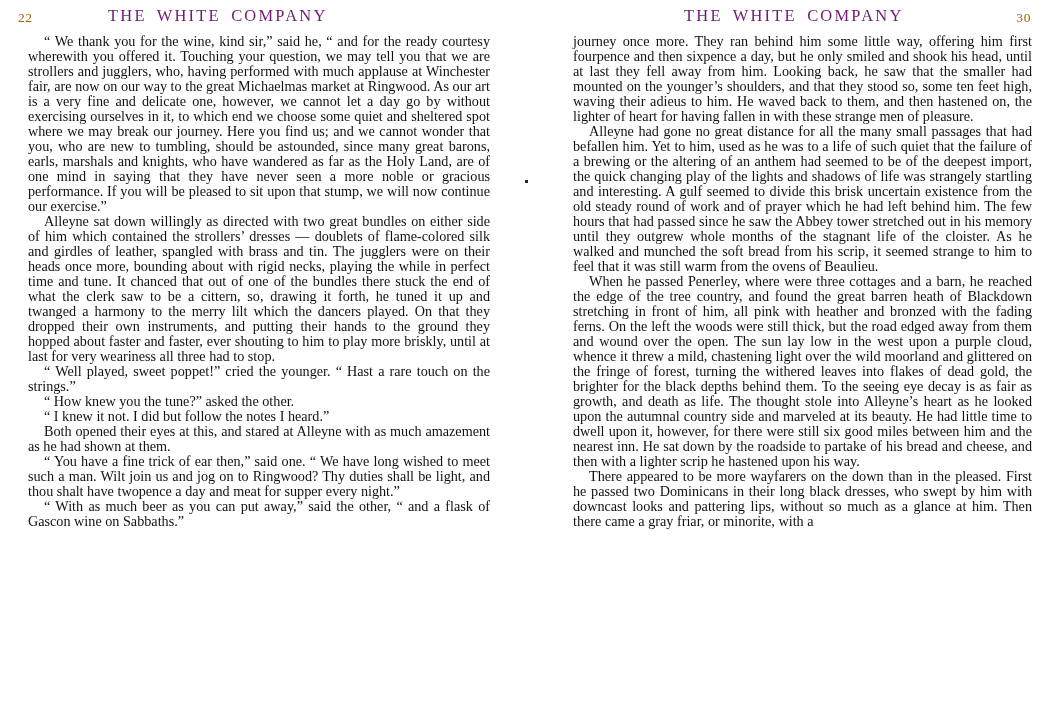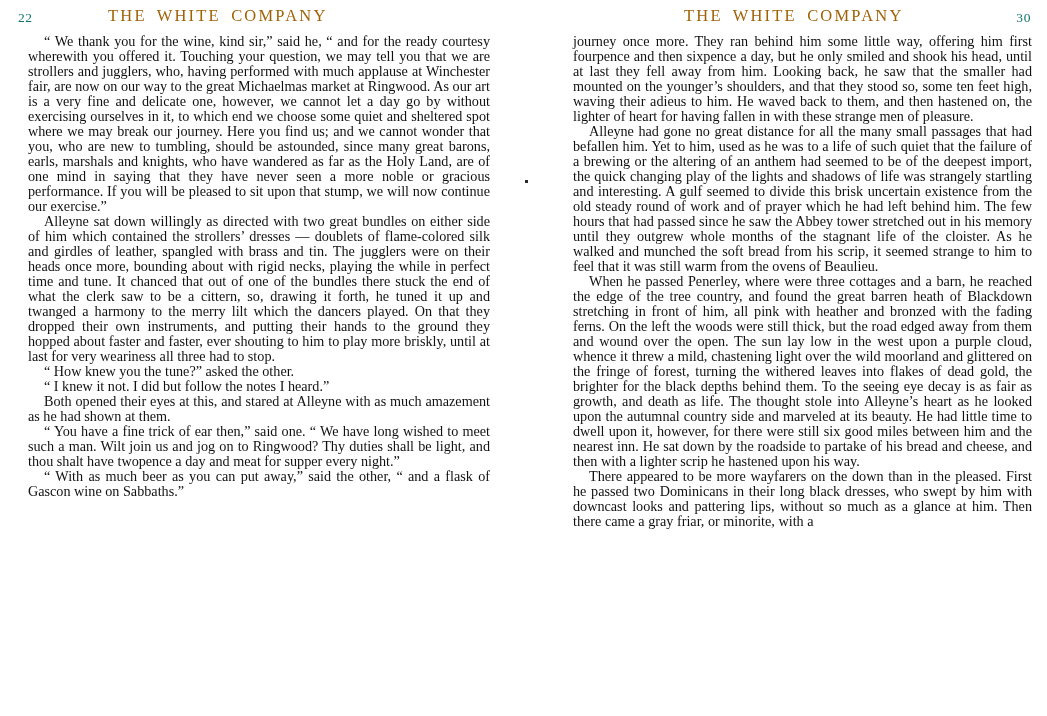--- a/index.html
+++ b/index.html
@@ -37,32 +37,32 @@
     left: 0;
     right: 0;
     height: 24px;
   }
   .folio {
     position: absolute;
     top: 4px;
     font-family: "Liberation Serif", "DejaVu Serif", serif;
     font-size: 13.5px;
     letter-spacing: 0.6px;
-    color: #0f766e;
+    color: #a16207;
   }
   .folio-left  { left: 18px; }
   .folio-right { right: 16px; }
 
   .running-head {
     position: absolute;
     top: 0px;
     font-size: 16.5px;
     letter-spacing: 2.2px;
     word-spacing: 4px;
-    color: #a16207;
+    color: #701a75;
     white-space: nowrap;
   }
   .running-head-left  { left: 108px; }
   .running-head-right { left: 160px; }
 
   
   .textblock {
     position: absolute;
     top: 34px;
     font-size: 14.2px;
@@ -105,20 +105,21 @@
   <div class="page page-left">
 
     <div class="head-row">
       <div class="folio folio-left">22</div>
       <div class="running-head running-head-left">THE WHITE COMPANY</div>
     </div>
 
     <div class="textblock tb-left">
       <p>“ We thank you for the wine, kind sir,” said he, “ and for the ready courtesy wherewith you offered it. Touching your question, we may tell you that we are strollers and jugglers, who, having performed with much applause at Winchester fair, are now on our way to the great Michaelmas market at Ringwood. As our art is a very fine and delicate one, however, we cannot let a day go by without exercising ourselves in it, to which end we choose some quiet and sheltered spot where we may break our journey. Here you find us; and we cannot wonder that you, who are new to tumbling, should be astounded, since many great barons, earls, marshals and knights, who have wandered as far as the Holy Land, are of one mind in saying that they have never seen a more noble or gracious performance. If you will be pleased to sit upon that stump, we will now continue our exercise.”</p>
       <p>Alleyne sat down willingly as directed with two great bundles on either side of him which contained the strollers’ dresses — doublets of flame-colored silk and girdles of leather, spangled with brass and tin. The jugglers were on their heads once more, bounding about with rigid necks, playing the while in perfect time and tune. It chanced that out of one of the bundles there stuck the end of what the clerk saw to be a cittern, so, drawing it forth, he tuned it up and twanged a harmony to the merry lilt which the dancers played. On that they dropped their own instruments, and putting their hands to the ground they hopped about faster and faster, ever shouting to him to play more briskly, until at last for very weariness all three had to stop.</p>
+      <p>“ Well played, sweet poppet!” cried the younger. “ Hast a rare touch on the strings.”</p>
       <p>“ How knew you the tune?” asked the other.</p>
       <p>“ I knew it not. I did but follow the notes I heard.”</p>
       <p>Both opened their eyes at this, and stared at Alleyne with as much amazement as he had shown at them.</p>
       <p>“ You have a fine trick of ear then,” said one. “ We have long wished to meet such a man. Wilt join us and jog on to Ringwood? Thy duties shall be light, and thou shalt have twopence a day and meat for supper every night.”</p>
       <p>“ With as much beer as you can put away,” said the other, “ and a flask of Gascon wine on Sabbaths.”</p>
     </div>
   </div>
 
   <div class="page page-right">
 

